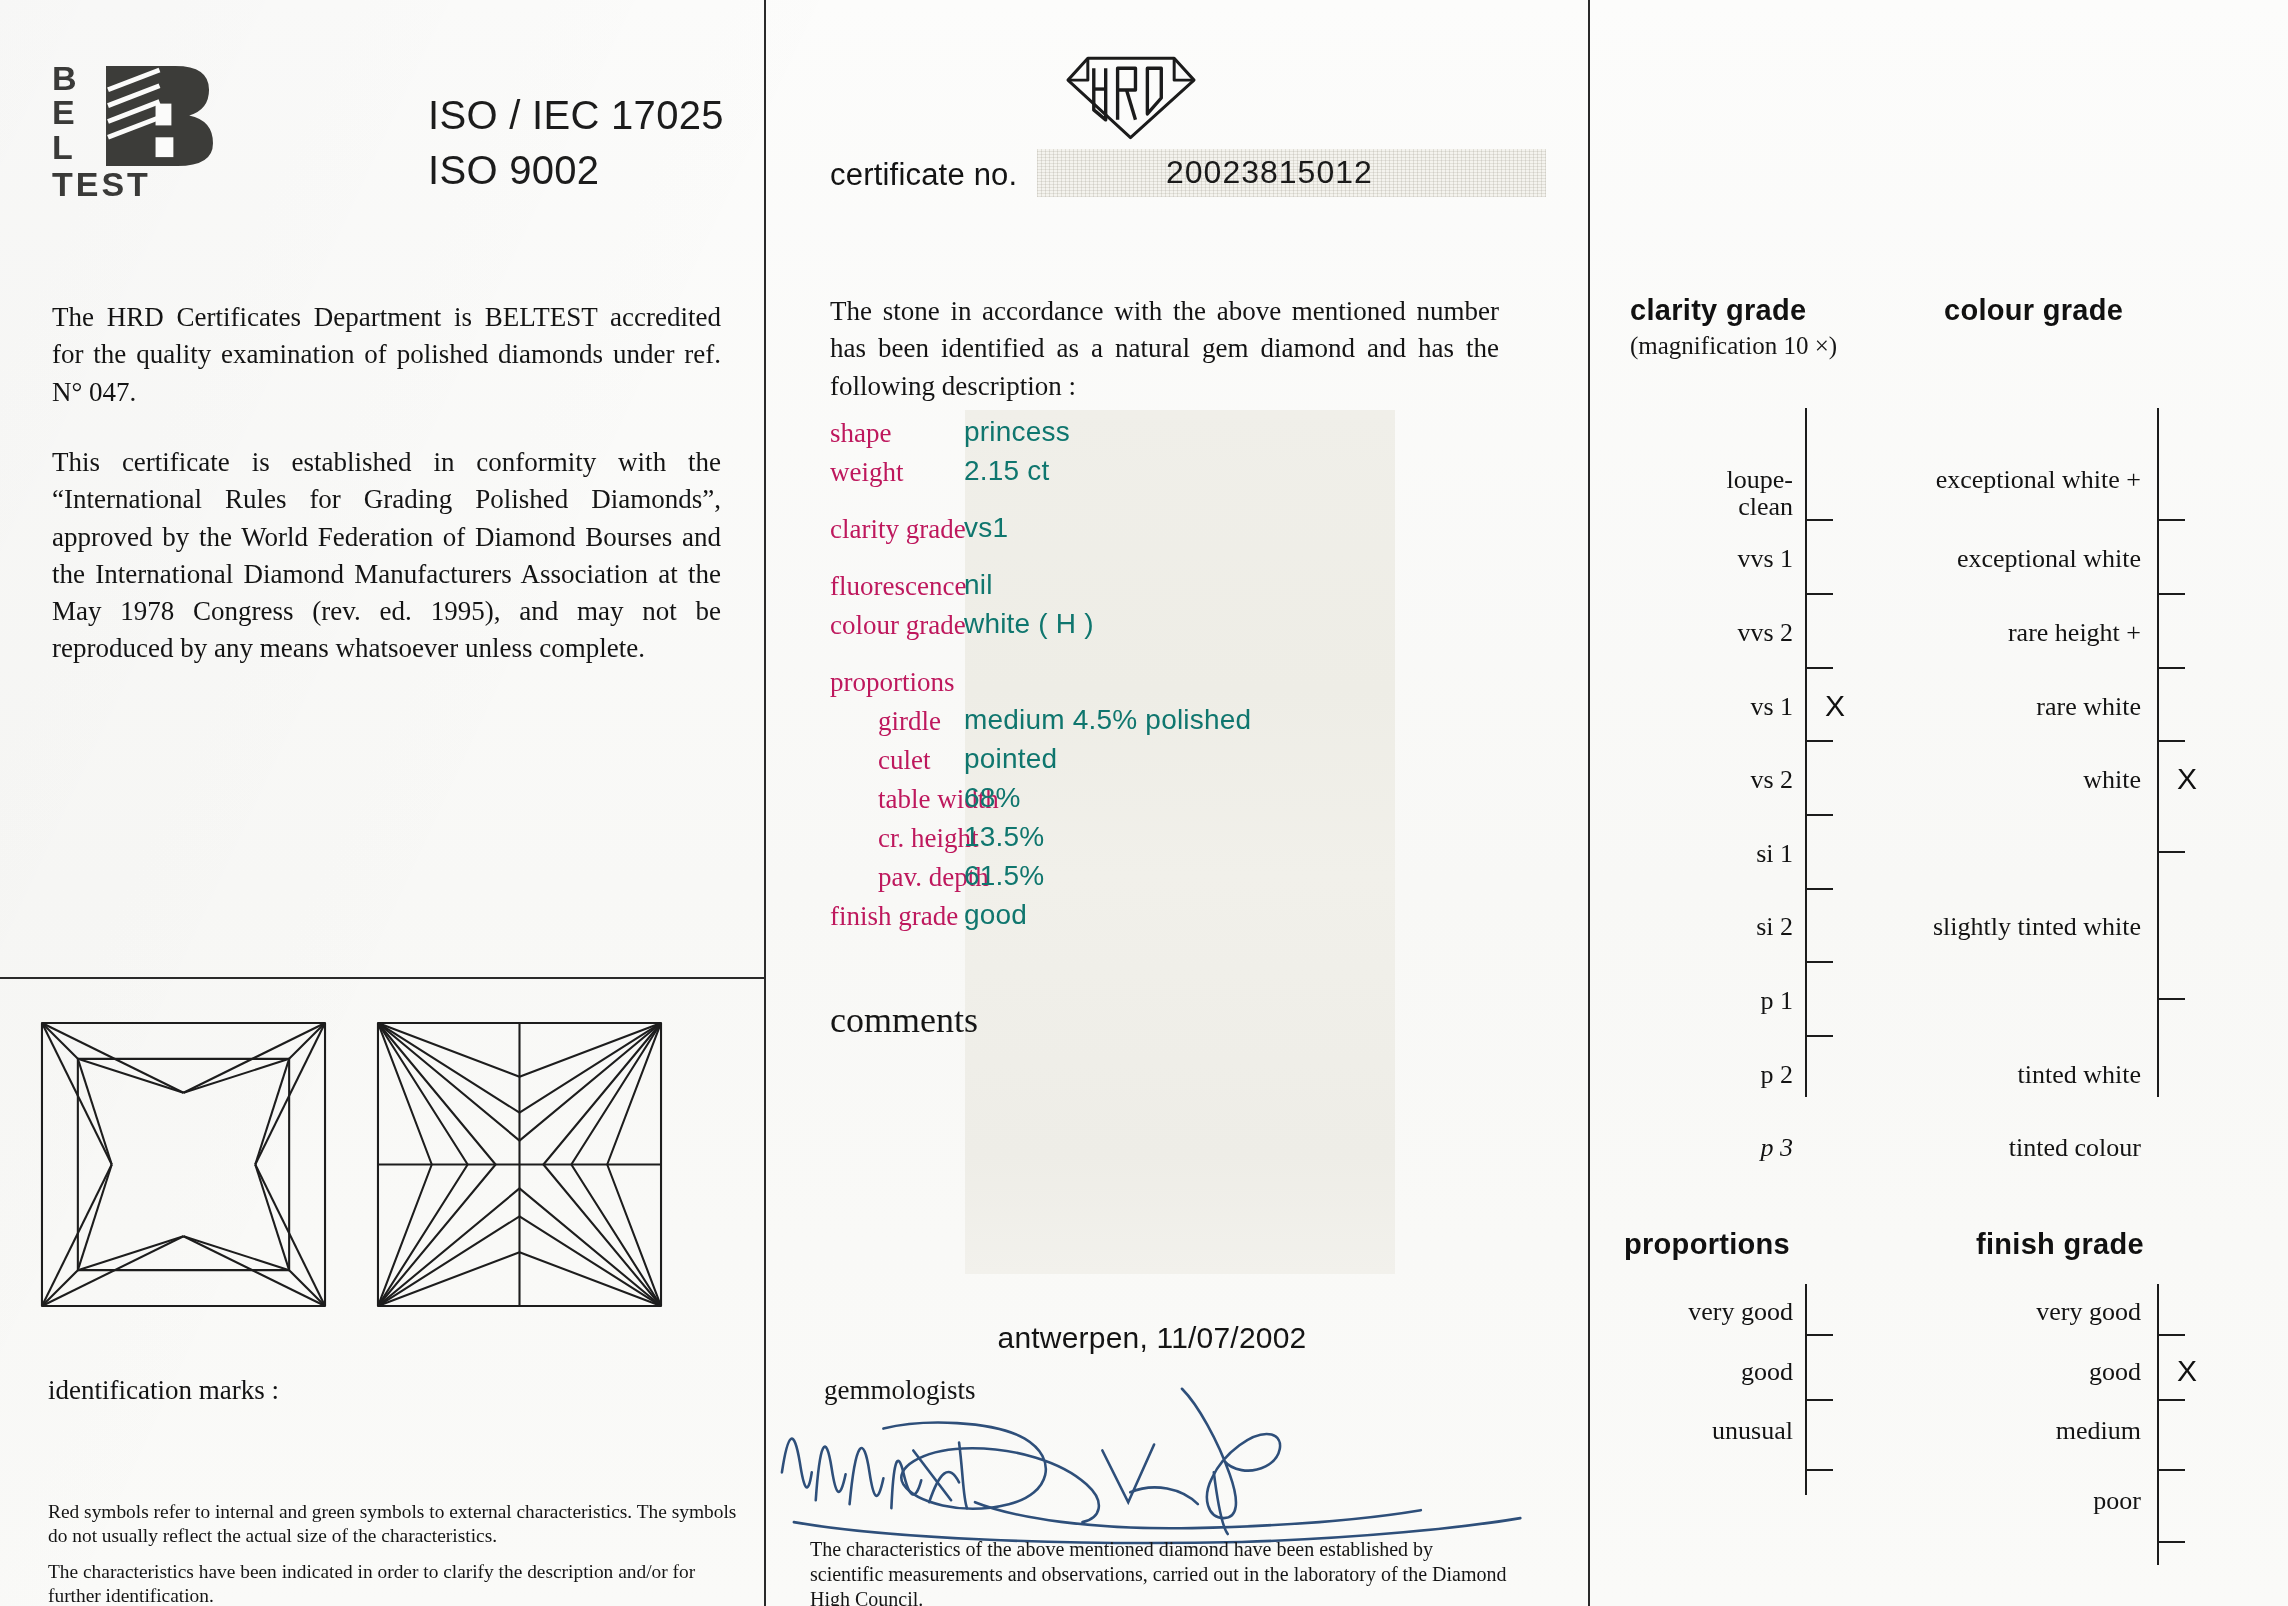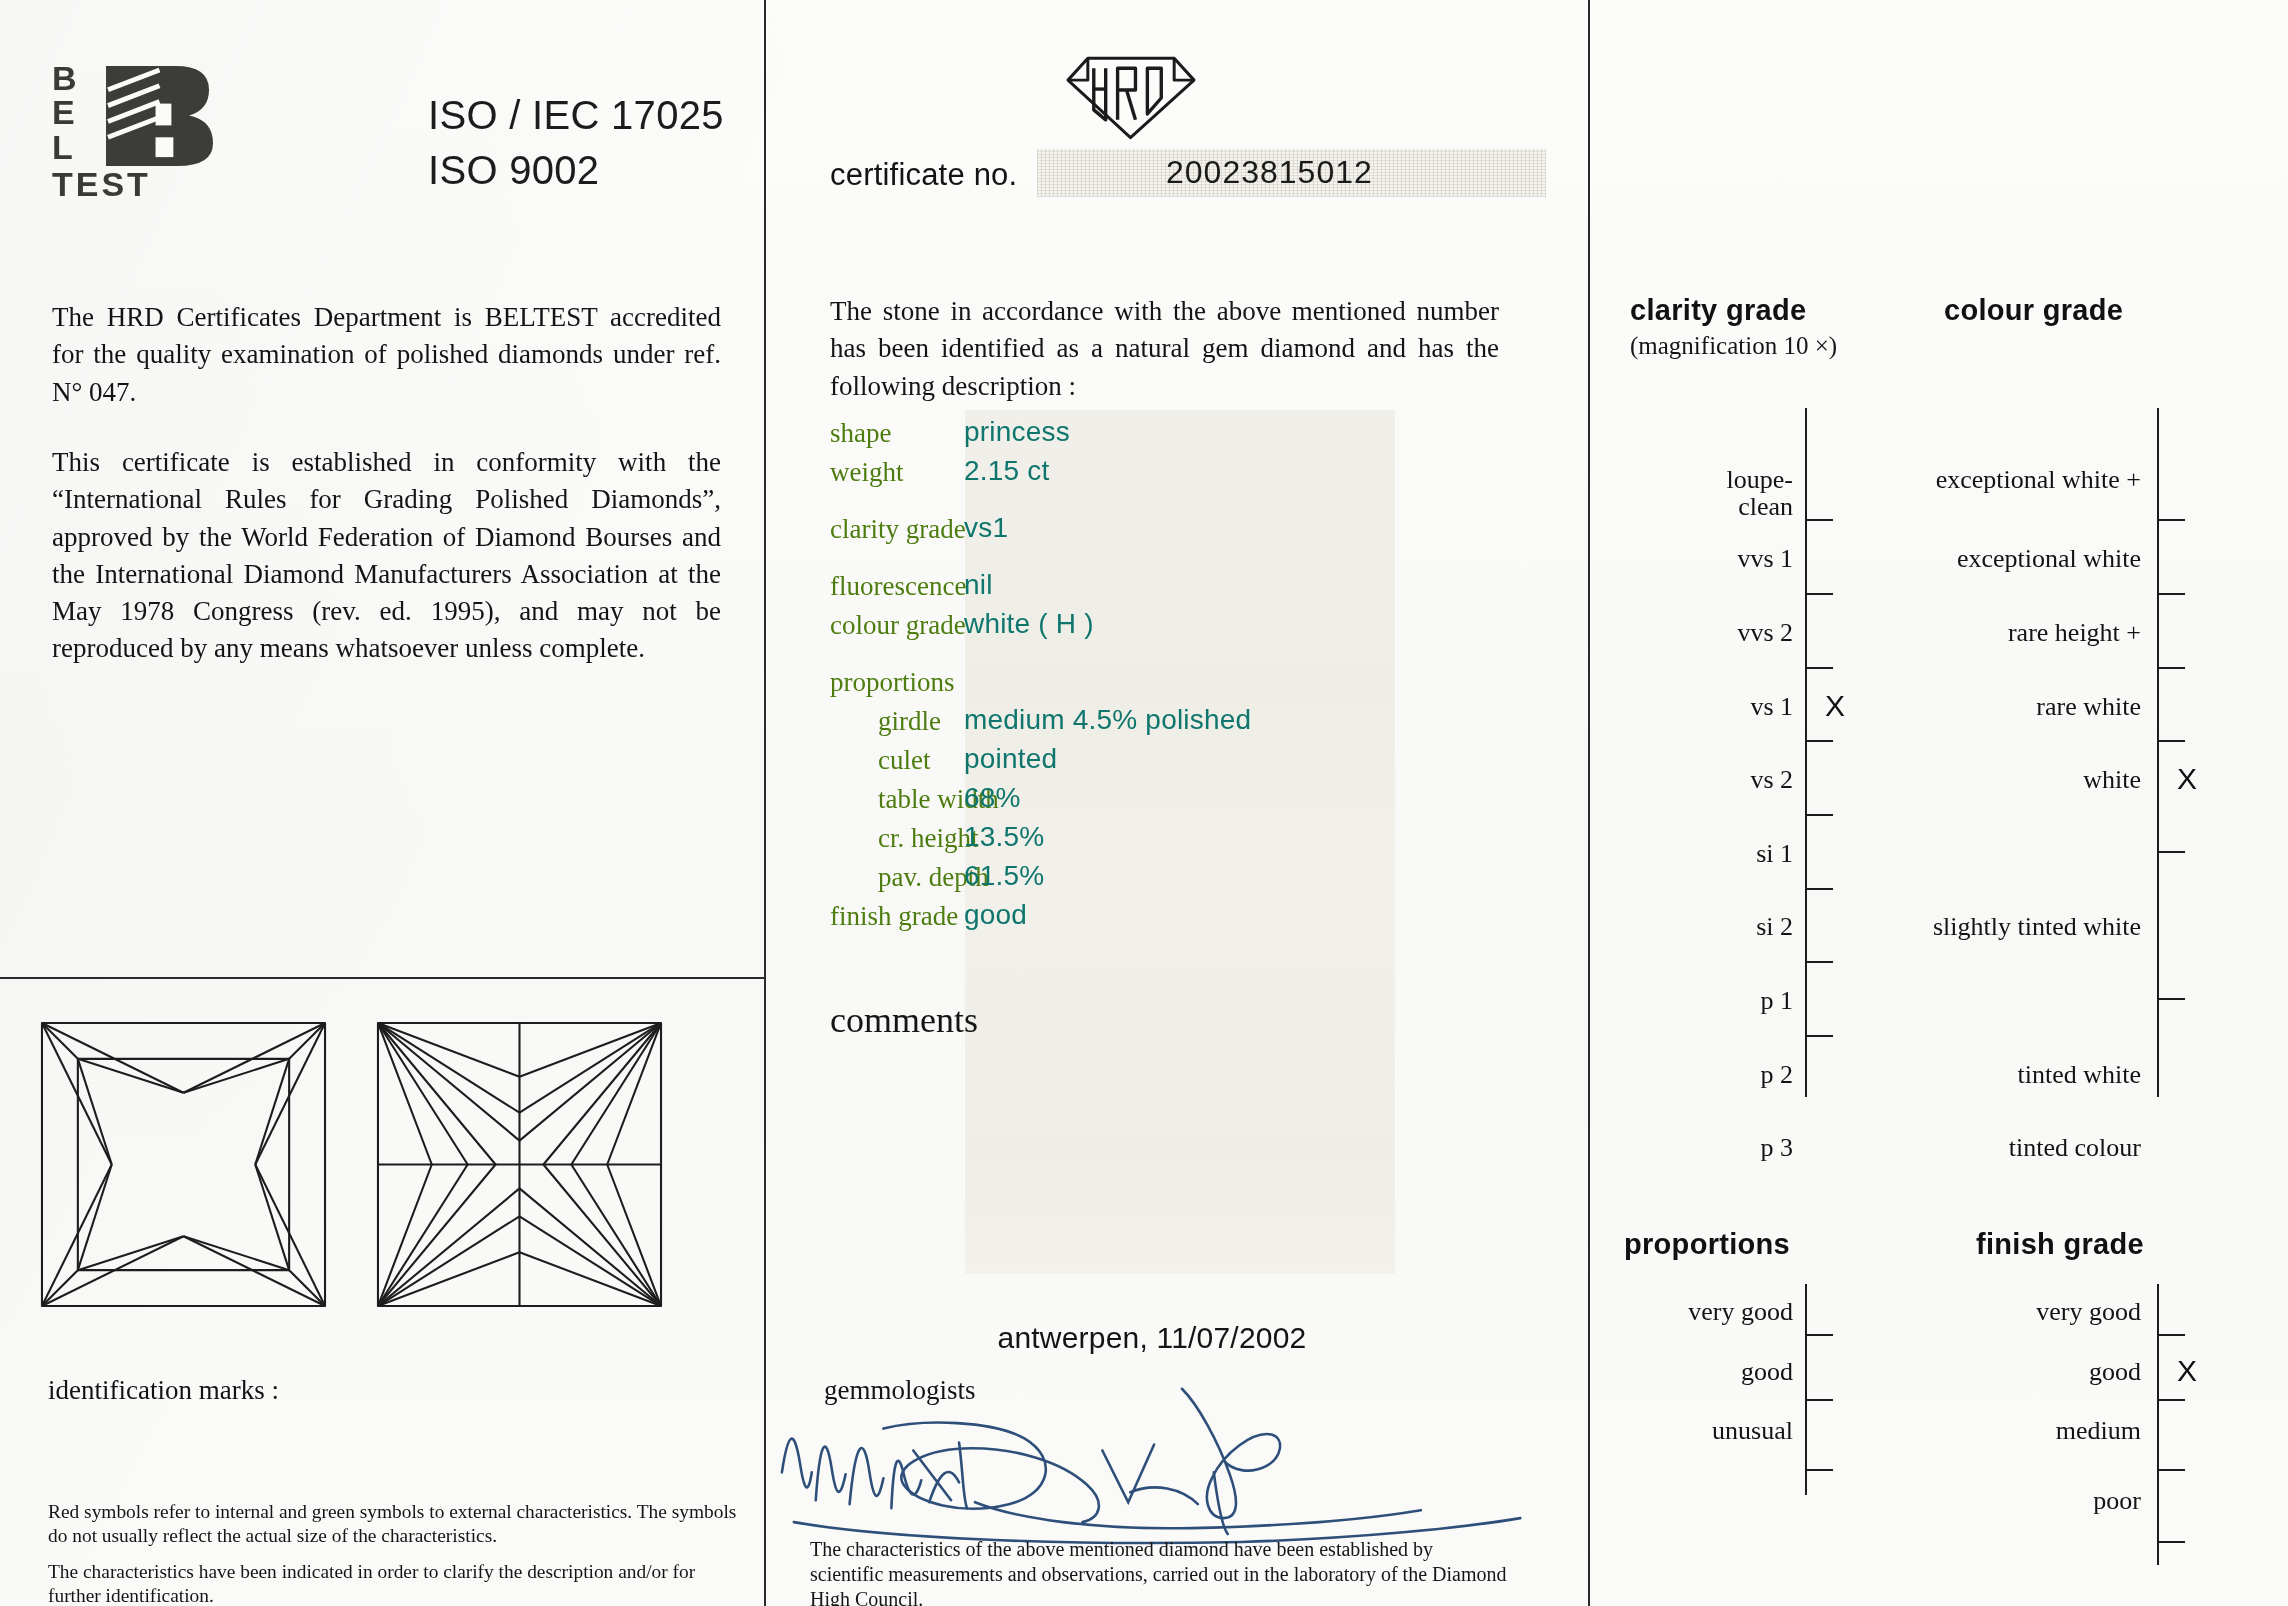--- a/index.html
+++ b/index.html
@@ -240,21 +240,21 @@
     position: relative;
     height: 39px;
   }
   .spec-row.gap { height: 57px; }
   .spec-label {
     position: absolute;
     left: 0;
     top: 0;
     font-family: "Liberation Serif", serif;
     font-size: 27px;
-    color: #4d7c0f;
+    color: #be185d;
   }
   .spec-label.indent { left: 48px; }
   .spec-value {
     position: absolute;
     left: 134px;
     top: -2px;
     font-family: "Liberation Sans", sans-serif;
     font-size: 28px;
     color: #0f766e;
     letter-spacing: 0.2px;
@@ -601,21 +601,21 @@
 
     <div class="slot-label lab-left" style="left:20px; top:58px; width:185px;">loupe-<br>clean</div>
     <div class="slot-label lab-left" style="left:20px; top:137px; width:185px;">vvs 1</div>
     <div class="slot-label lab-left" style="left:20px; top:211px; width:185px;">vvs 2</div>
     <div class="slot-label lab-left" style="left:20px; top:285px; width:185px;text-align:right;">vs 1</div>
     <div class="slot-label lab-left" style="left:20px; top:358px; width:185px;">vs 2</div>
     <div class="slot-label lab-left" style="left:20px; top:432px; width:185px;">si 1</div>
     <div class="slot-label lab-left" style="left:20px; top:505px; width:185px;">si 2</div>
     <div class="slot-label lab-left" style="left:20px; top:579px; width:185px;">p 1</div>
     <div class="slot-label lab-left" style="left:20px; top:653px; width:185px;">p 2</div>
-    <div class="slot-label lab-left" style="left:20px; top:726px; width:185px;">p 3</div>
+    <div class="slot-label lab-left" style="left:20px; top:726px; width:185px;font-style:italic;">p 3</div>
 
     <div class="mark" style="left:237px; top:281px;">X</div>
   </div>
 
   <div class="scale" style="left:0px; top:408px; width:700px; height:697px;">
     <div class="axis" style="left:569px; height:689px;"></div>
 
     <div class="tick" style="left:571px; top:111px;"></div>
     <div class="tick" style="left:571px; top:185px;"></div>
     <div class="tick" style="left:571px; top:259px;"></div>

